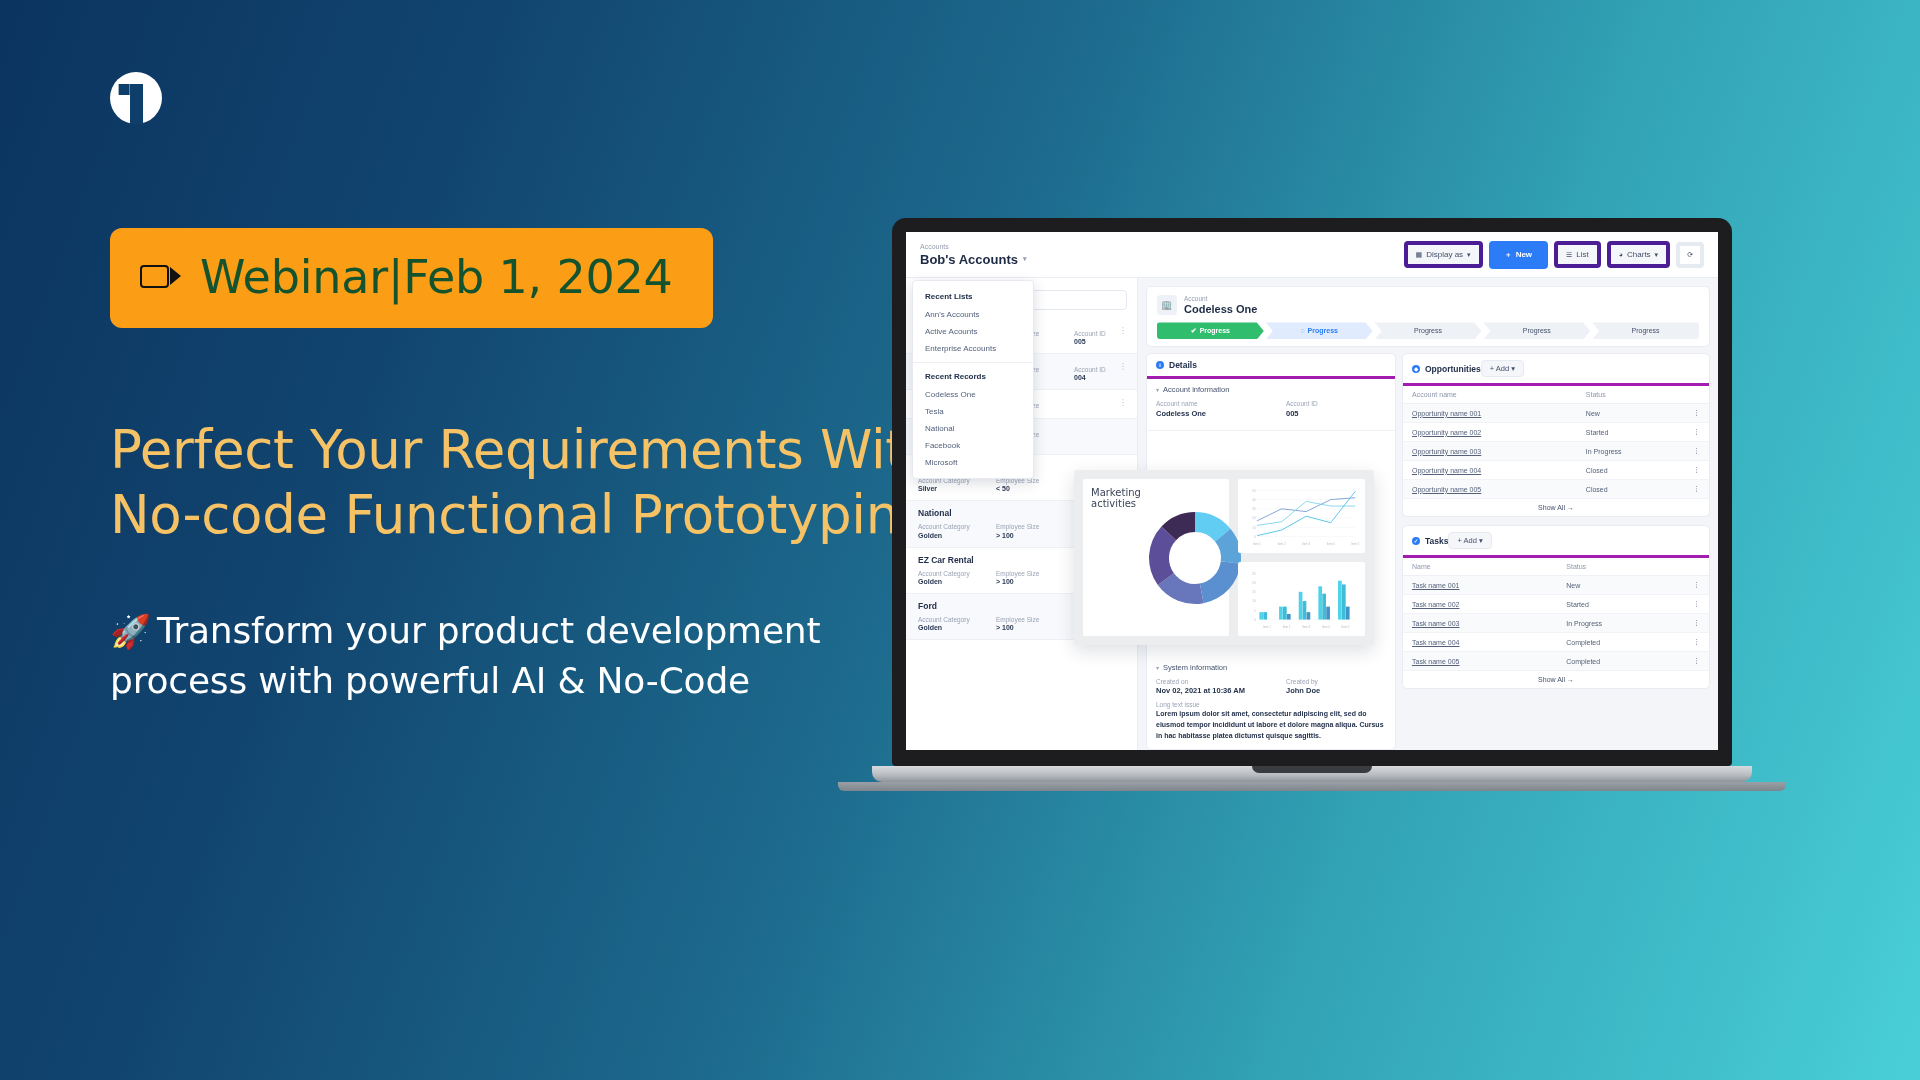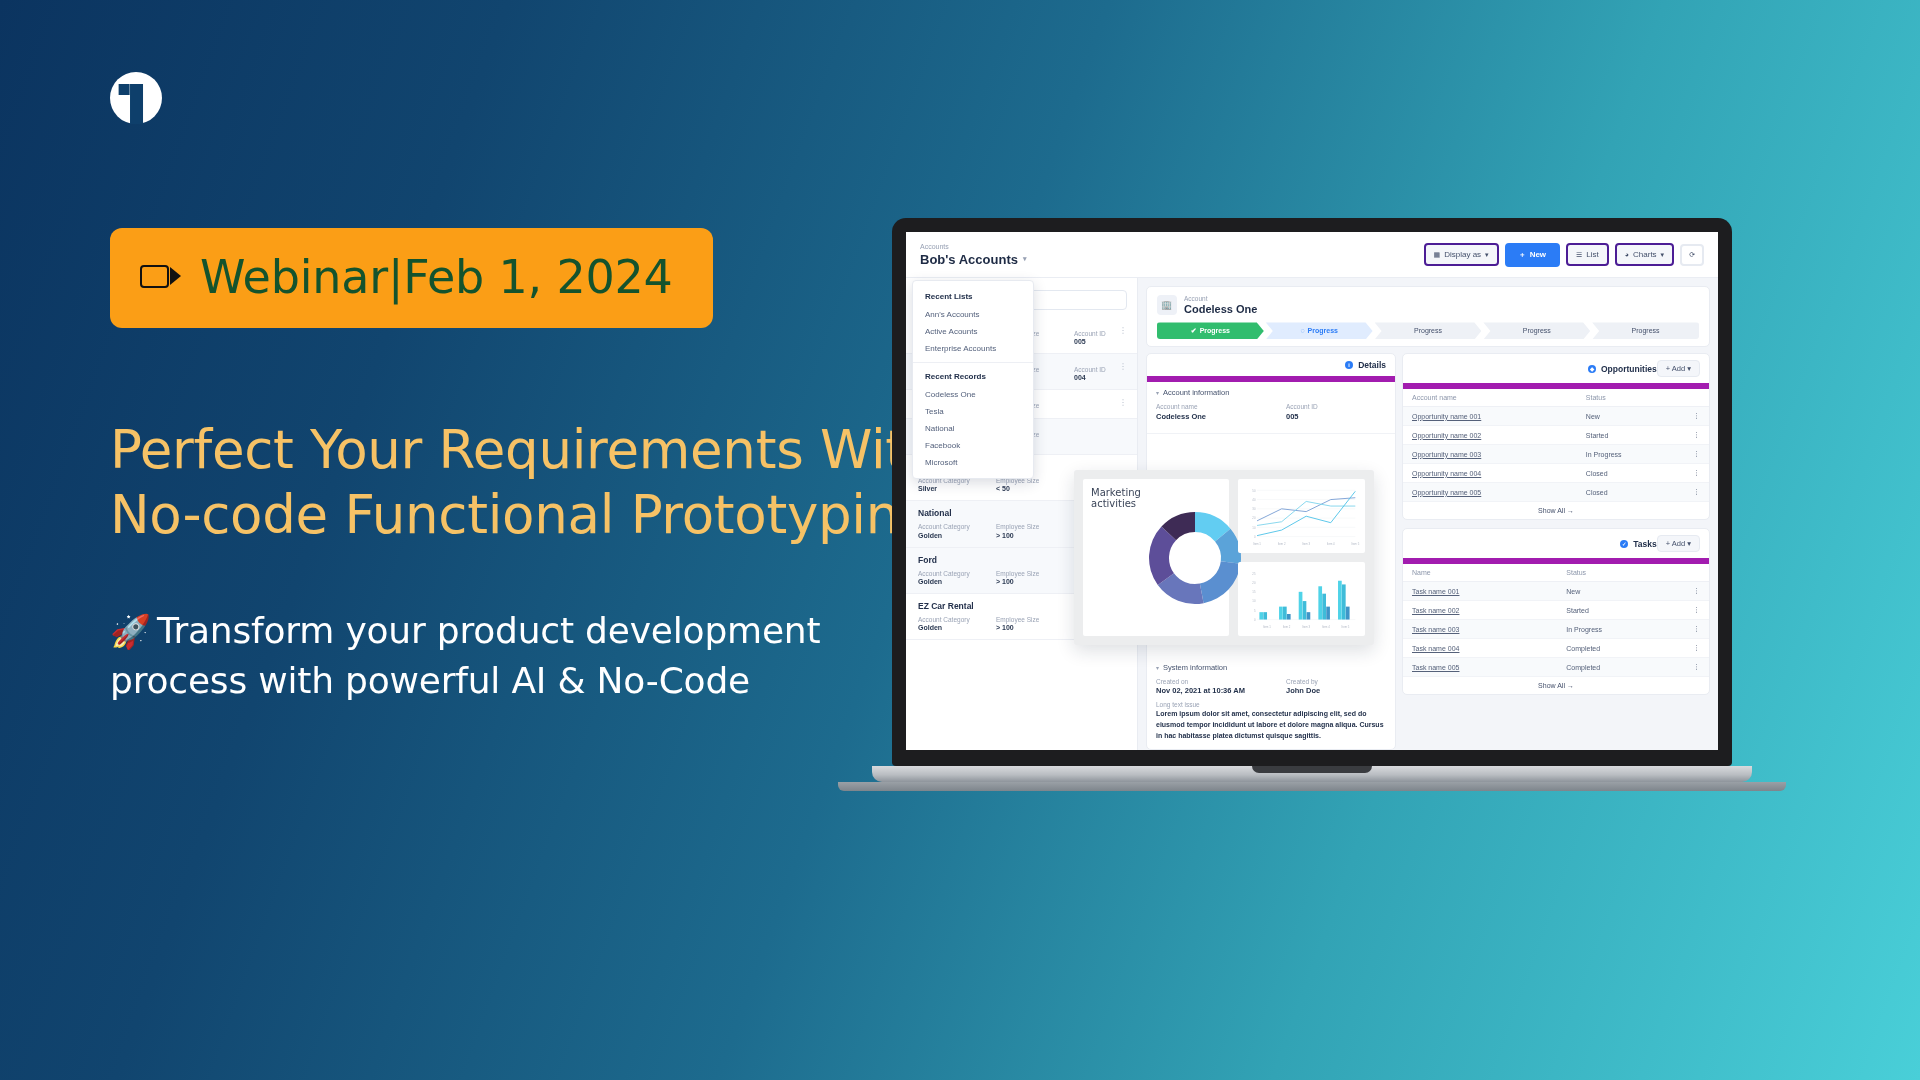--- a/index.html
+++ b/index.html
@@ -87,21 +87,21 @@
   .app { background: #ffffff; width: 812px; height: 518px; position: relative; overflow: hidden;
          font-family: "Liberation Sans", sans-serif; color: #2e3a52; }
 
   .app-topbar { height: 46px; display: flex; align-items: center; justify-content: space-between;
                 padding: 0 14px; border-bottom: 1px solid #eaedf3; background: #fff; }
   .crumb-label { font-size: 7px; color: #97a0b3; line-height: 1.3; }
   .crumb-title { font-size: 13px; font-weight: 700; color: #1d2a44; display: flex; align-items: center; gap: 5px; }
   .caret { font-size: 7px; color: #97a0b3; }
   .topbar-actions { display: flex; align-items: center; gap: 6px; }
   .tbtn { display: flex; align-items: center; gap: 4px; font-size: 8px; color: #44506b;
-          background: #f4f6fa; border: 2px solid #4c1d95; border-radius: 4px; padding: 5px 8px; white-space: nowrap; }
+          background: #f4f6fa; border: 4px solid #4c1d95; border-radius: 4px; padding: 5px 8px; white-space: nowrap; }
   .tbtn.primary { background: #2b7cf6; border-color: #2b7cf6; color: #fff; font-weight: 600; padding: 5px 12px; }
   .tbtn.icononly { padding: 5px 7px; background: #fff; border-color: #e6eaf1; }
   .mini { font-size: 7px; }
 
   .app-body { display: flex; height: 472px; background: #f3f5f9; }
 
   
   .list-col { width: 232px; background: #fff; border-right: 1px solid #e9ecf2; padding: 8px 0 0 0; position: relative; }
   .search-box { margin: 4px 10px 8px 10px; height: 20px; border: 1px solid #e3e8f0; border-radius: 4px; background: #fff; }
   .acct-card { padding: 7px 12px 8px 12px; border-bottom: 1px solid #eef0f5; position: relative; }
@@ -137,22 +137,22 @@
           clip-path: polygon(0 0, calc(100% - 7px) 0, 100% 50%, calc(100% - 7px) 100%, 0 100%, 7px 50%); }
   .step:first-child { clip-path: polygon(0 0, calc(100% - 7px) 0, 100% 50%, calc(100% - 7px) 100%, 0 100%); border-radius: 3px 0 0 3px; }
   .step:last-child { clip-path: polygon(0 0, 100% 0, 100% 100%, 0 100%, 7px 50%); border-radius: 0 3px 3px 0; }
   .step.done { background: #31bd6e; color: #fff; font-weight: 600; }
   .step.active { background: #e0ecfe; color: #2b7cf6; font-weight: 600; }
 
   .rec-main { display: flex; gap: 6px; flex: 1; min-height: 0; }
   .rec-left { width: 250px; display: flex; flex-direction: column; gap: 6px; }
   .rec-right { flex: 1; display: flex; flex-direction: column; gap: 8px; min-width: 0; }
 
-  .panel-head { display: flex; align-items: center; justify-content: flex-end;
-                padding: 6px 9px; border-bottom: 6px solid #a21caf; }
+  .panel-head { display: flex; align-items: center; justify-content: flex-start;
+                padding: 6px 9px; border-bottom: 3px solid #a21caf; }
   .panel-title { display: flex; align-items: center; gap: 5px; font-size: 8.5px; font-weight: 700; color: #22304b; }
   .dot-ico { width: 8px; height: 8px; border-radius: 50%; background: #2b7cf6; display: inline-block;
              color:#fff; font-size:5.5px; line-height:8px; text-align:center; }
   .addbtn { font-size: 7.5px; color: #44506b; background: #f4f6fa; border: 1px solid #e6eaf1;
             border-radius: 4px; padding: 3px 8px; }
 
   .sect { padding: 6px 9px 7px 9px; border-bottom: 1px solid #f0f2f6; }
   .sect-title { font-size: 7.5px; color: #46536e; margin-bottom: 5px; }
   .sect-title .tri { color: #9aa3b5; font-size: 6px; margin-right: 4px; }
   .kvrow { display: flex; gap: 26px; margin-bottom: 5px; }
@@ -340,41 +340,41 @@
                   <div class="fld-label">Account Category</div>
                   <div class="fld-val">Golden</div>
                 </div>
               <div class="fld">
                   <div class="fld-label">Employee Size</div>
                   <div class="fld-val">&gt; 100</div>
                 </div>
             </div>
           </div>
 
+          <div class="acct-card">
+            <div class="acct-name">EZ Car Rental</div>
+            <div class="acct-fields">
+              <div class="fld">
+                  <div class="fld-label">Account Category</div>
+                  <div class="fld-val">Golden</div>
+                </div>
+              <div class="fld">
+                  <div class="fld-label">Employee Size</div>
+                  <div class="fld-val">&gt; 100</div>
+                </div>
+              <div class="fld">
+                  <div class="fld-label">Account ID</div>
+                  <div class="fld-val">004</div>
+                </div>
+            </div>
+            <div class="kebab">⋮</div>
+          </div>
+
           <div class="acct-card alt">
             <div class="acct-name">Ford</div>
-            <div class="acct-fields">
-              <div class="fld">
-                  <div class="fld-label">Account Category</div>
-                  <div class="fld-val">Golden</div>
-                </div>
-              <div class="fld">
-                  <div class="fld-label">Employee Size</div>
-                  <div class="fld-val">&gt; 100</div>
-                </div>
-              <div class="fld">
-                  <div class="fld-label">Account ID</div>
-                  <div class="fld-val">004</div>
-                </div>
-            </div>
-            <div class="kebab">⋮</div>
-          </div>
-
-          <div class="acct-card">
-            <div class="acct-name">EZ Car Rental</div>
             <div class="acct-fields">
               <div class="fld">
                   <div class="fld-label">Account Category</div>
                   <div class="fld-val">Golden</div>
                 </div>
               <div class="fld">
                   <div class="fld-label">Employee Size</div>
                   <div class="fld-val">&gt; 100</div>
                 </div>
               <div class="fld">

